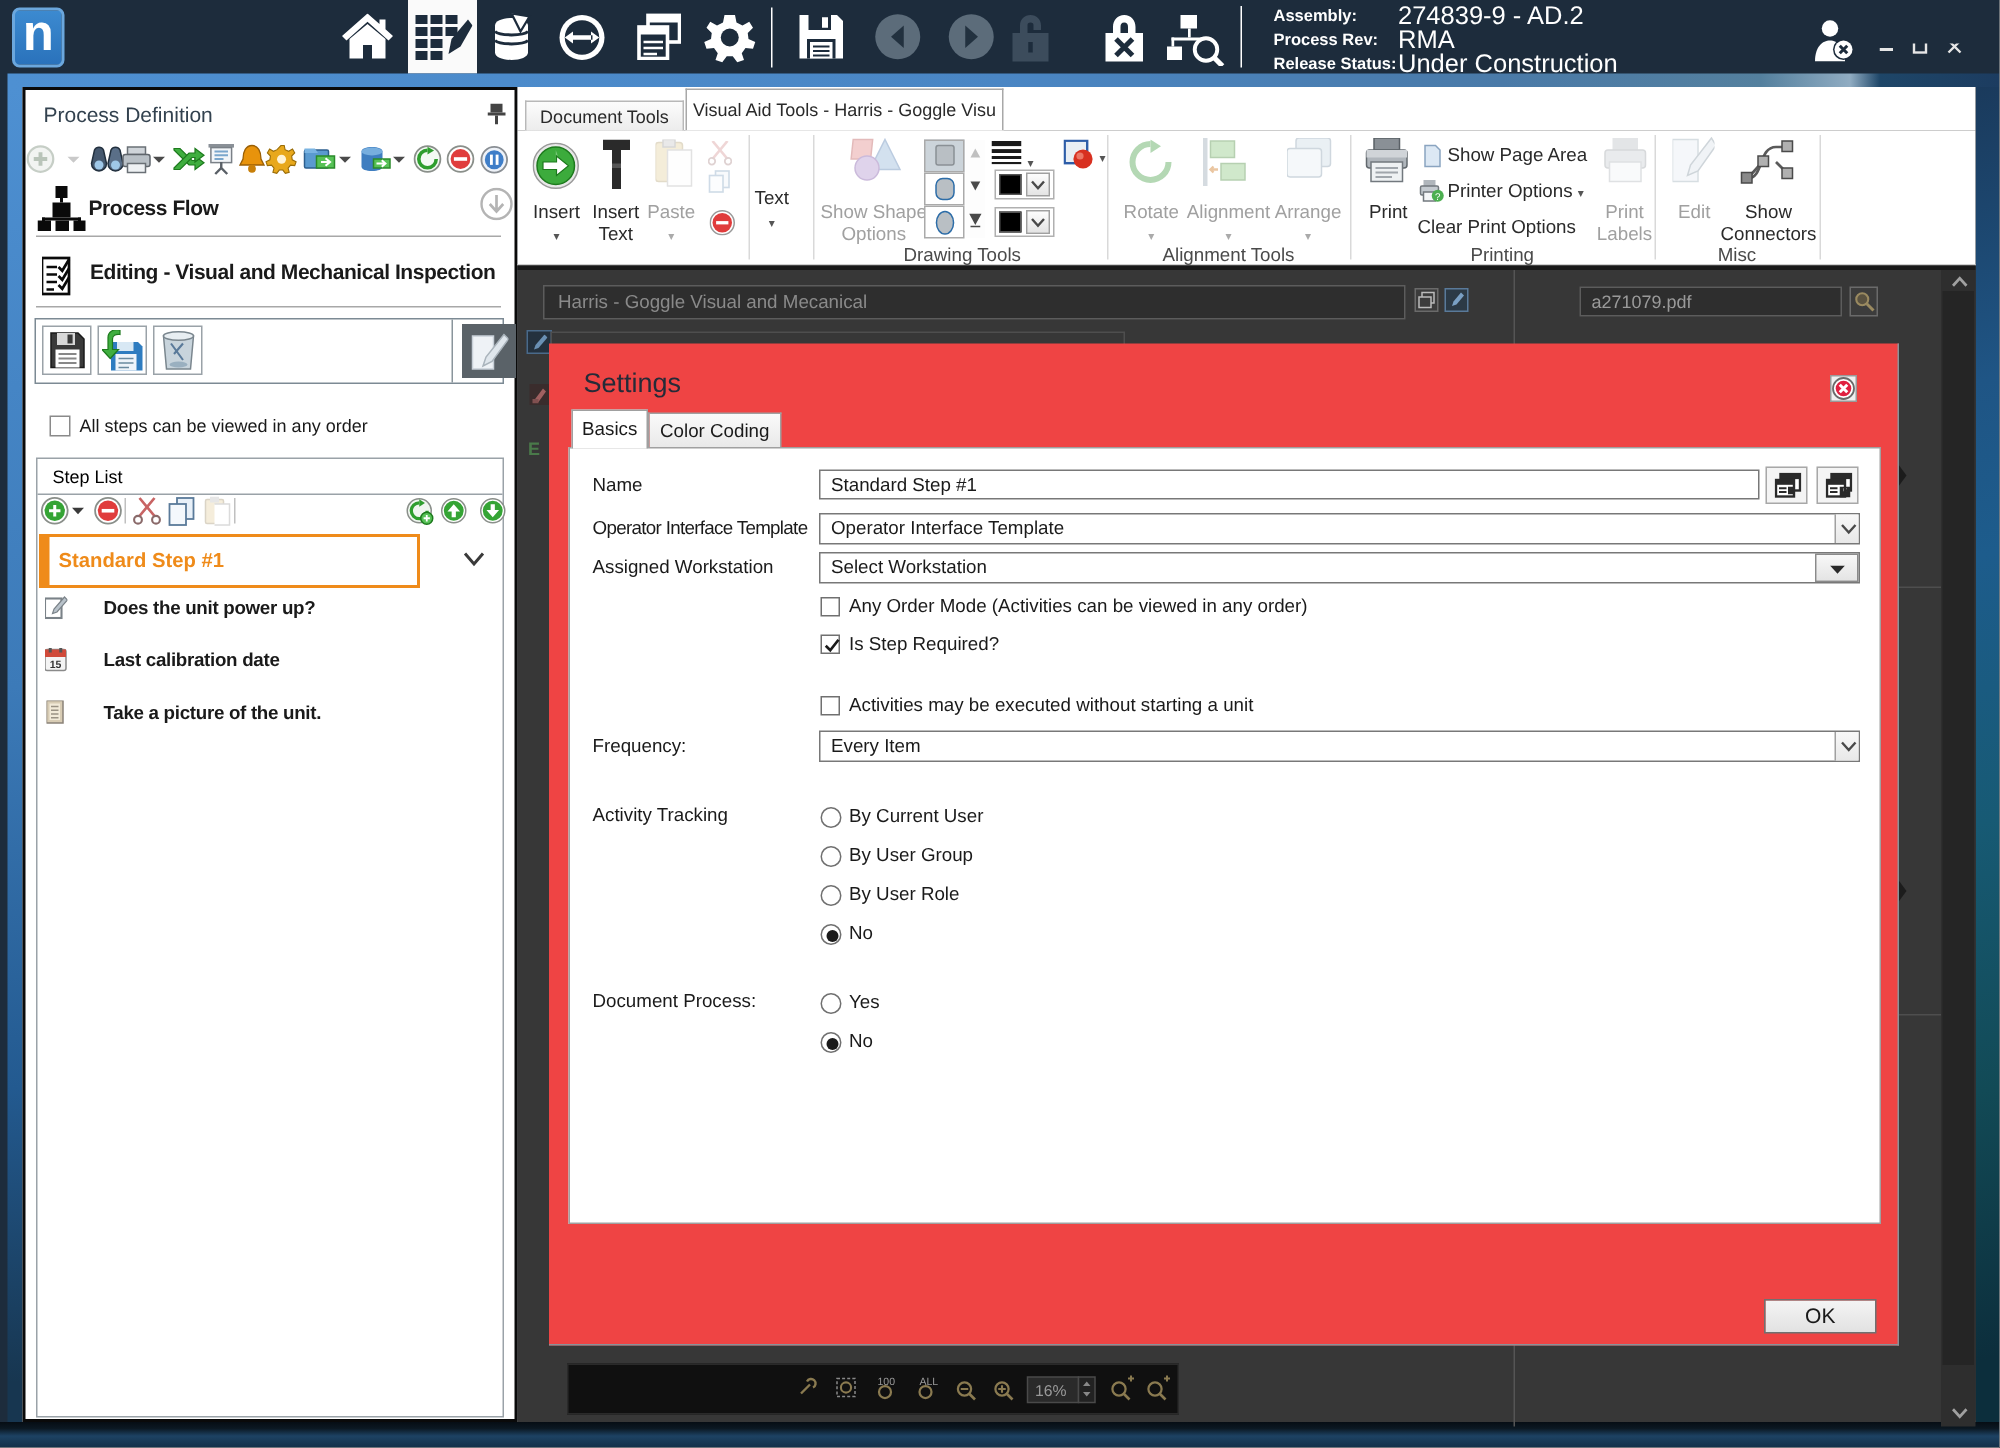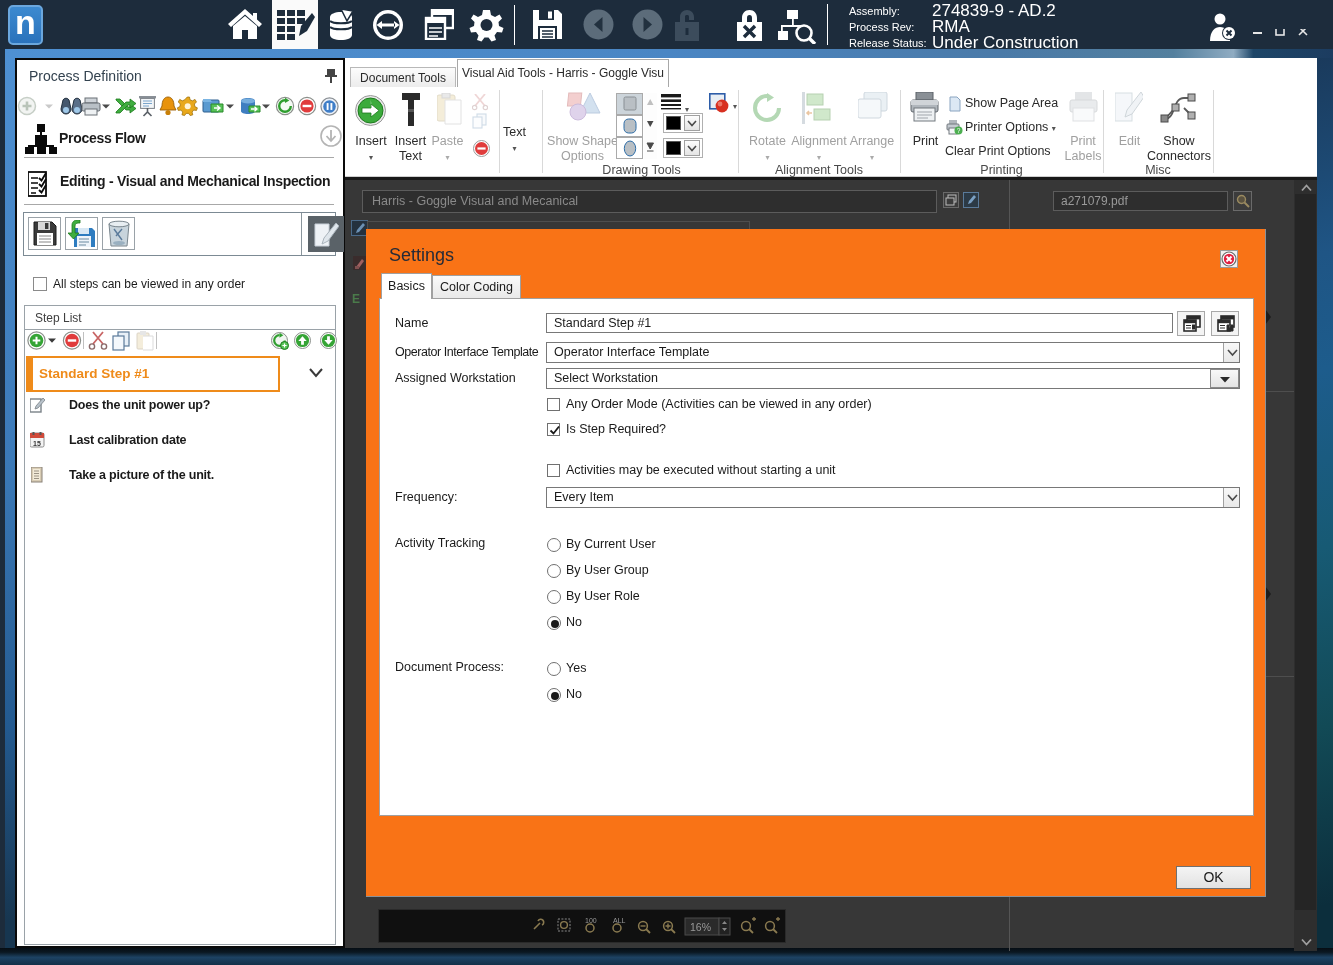--- a/index.html
+++ b/index.html
@@ -137,21 +137,21 @@
   <rect x="14" y="10" width="1.8" height="6"></rect>
   <rect x="3" y="16" width="23" height="2"></rect>
   <rect x="3" y="16" width="1.8" height="6"></rect>
   <rect x="24" y="16" width="1.8" height="4"></rect>
   <rect x="0" y="22" width="10" height="9"></rect>
  </g>
  <circle cx="26" cy="24" r="7.5" fill="#1d2c3c" stroke="#fff" stroke-width="2.6"></circle>
  <path d="M31 29 L37 35" stroke="#fff" stroke-width="3.4"></path>
 </svg>
 <div class="tbsep" style="left:827px; height:41px; top:4px"></div>
-<div style="position:absolute;left:849px;top:3px;font-size:11px;color:#fff;font-weight:normal;line-height:16px;white-space:nowrap">Assembly:<br>Process Rev:<br>Release Status:</div>
+<div style="position:absolute;left:849px;top:3px;font-size:11px;color:#fff;font-weight:bold;line-height:16px;white-space:nowrap">Assembly:<br>Process Rev:<br>Release Status:</div>
 <div style="position:absolute;left:932px;top:3px;font-size:17px;color:#fff;line-height:16px;white-space:nowrap">274839-9 - AD.2<br>RMA<br>Under Construction</div>
 
 <svg class="tbico" style="left:1208px; top:13px" width="30" height="28" viewBox="0 0 30 28">
  <circle cx="12" cy="6" r="5.5" fill="#fff"></circle>
  <path d="M2 28 C2 18 7 14 12 14 C17 14 22 18 22 28 Z" fill="#fff"></path>
  <circle cx="21" cy="20" r="7" fill="#1d2c3c"></circle>
  <circle cx="21" cy="20" r="6" fill="#fff"></circle>
  <path d="M18.5 17.5 L23.5 22.5 M23.5 17.5 L18.5 22.5" stroke="#1d2c3c" stroke-width="2"></path>
 </svg>
 <svg class="tbico" style="left:1253px; top:29px" width="60" height="10" viewBox="0 0 60 10">
@@ -309,21 +309,21 @@
 <div class="abs" style="left:291px;top:156px;width:36px;height:36px;background:#5a6268"></div>
 <svg class="abs" style="left:297px;top:161px" width="25" height="26" viewBox="0 0 25 26">
  <path d="M1 3 L15 3 L15 25 L1 25 Z" fill="#eef2f6" stroke="#c8d0d8"></path>
  <path d="M22 2 L10 17 L8 23 L14 20 L25 5 Z" fill="#dfe6ec" stroke="#aab4bc"></path>
 </svg>
 
 <div class="abs" style="left:16px;top:217px;width:14px;height:14px;background:#fff;border:1px solid #8a8a8a"></div>
 <div class="abs" style="left:36px;top:217px;font-size:12px;color:#1a1a1a">All steps can be viewed in any order</div>
 
 <div class="abs" style="left:7px;top:245px;width:312px;height:640px;border:1px solid #9aa2a8"></div>
-<div class="abs" style="left:18px;top:251px;font-size:12px;color:#404040">Step List</div>
+<div class="abs" style="left:18px;top:251px;font-size:12px;color:#000000">Step List</div>
 <div class="abs" style="left:8px;top:269px;width:310px;border-top:1px solid #9aa2a8"></div>
 <svg class="abs" style="left:0px;top:271px" width="330" height="20" viewBox="0 0 330 20">
  <circle cx="19.5" cy="9.5" r="8.6" fill="#fff" stroke="#8a8f8a" stroke-width="1.2"></circle>
  <circle cx="19.5" cy="9.5" r="6.8" fill="#35a435"></circle>
  <path d="M15.7 9.5 L23.3 9.5 M19.5 5.7 L19.5 13.3" stroke="#fff" stroke-width="2"></path>
  <path d="M31 7.5 L39 7.5 L35 11.8 Z" fill="#3a3a3a"></path>
  <circle cx="55" cy="9.5" r="8.6" fill="#fff" stroke="#8a8f8a" stroke-width="1.2"></circle>
  <circle cx="55" cy="9.5" r="6.8" fill="#e03c3c"></circle>
  <rect x="50.8" y="8.3" width="8.4" height="2.4" fill="#fff"></rect>
  <rect x="66" y="1" width="1" height="17" fill="#c0c0c0"></rect>
@@ -649,21 +649,21 @@
  <div class="abs" style="left:949px;top:0px;width:23px;height:771px;background:#2e2e2e"></div>
  <div class="abs" style="left:950px;top:14px;width:21px;height:716px;background:#252525"></div>
  <svg class="abs" style="left:956px;top:4px" width="11" height="8" viewBox="0 0 11 8">
           <path d="M1 6.5 L5.5 1.5 L10 6.5" stroke="#a0a0a0" stroke-width="1.8" fill="none"></path>
         </svg>
  <svg class="abs" style="left:956px;top:758px" width="11" height="8" viewBox="0 0 11 8">
           <path d="M1 1.5 L5.5 6.5 L10 1.5" stroke="#a0a0a0" stroke-width="1.8" fill="none"></path>
         </svg>
 </div>
 </div>
-<div id="modal" style="position:absolute;left:366px;top:229px;width:900px;height:668px;background:#f97316;border-right:1px solid #8a9299;border-bottom:1px solid #8a9299">
+<div id="modal" style="position:absolute;left:366px;top:229px;width:900px;height:668px;background:#ef4444;border-right:1px solid #8a9299;border-bottom:1px solid #8a9299">
  <div class="abs" style="left:23px;top:16px;font-size:18px;color:#252b38">Settings</div>
  <div class="abs" style="left:854px;top:21px;width:18px;height:18px;background:#f0f0f0;border:1px solid #9a9a9a">
   <svg width="16" height="16" viewBox="0 0 16 16">
    <circle cx="8" cy="8" r="7" fill="#fff" stroke="#6a6a6a" stroke-width="1.2"></circle>
    <circle cx="8" cy="8" r="5.2" fill="#e02040"></circle>
    <path d="M5.5 5.5 L10.5 10.5 M10.5 5.5 L5.5 10.5" stroke="#fff" stroke-width="2"></path>
   </svg>
  </div>
  <div class="abs" style="left:15px;top:44px;width:51px;height:26px;background:#fff;border:1px solid #a0a0a0;border-bottom:none;z-index:2;font-size:12.5px;color:#1a1a1a;text-align:center;line-height:25px">Basics</div>
  <div class="abs" style="left:66px;top:46px;width:89px;height:24px;background:linear-gradient(#fafafa,#e8e8e8);border:1px solid #a0a0a0;border-bottom:none;font-size:12.5px;color:#1a1a1a;text-align:center;line-height:23px">Color Coding</div>

